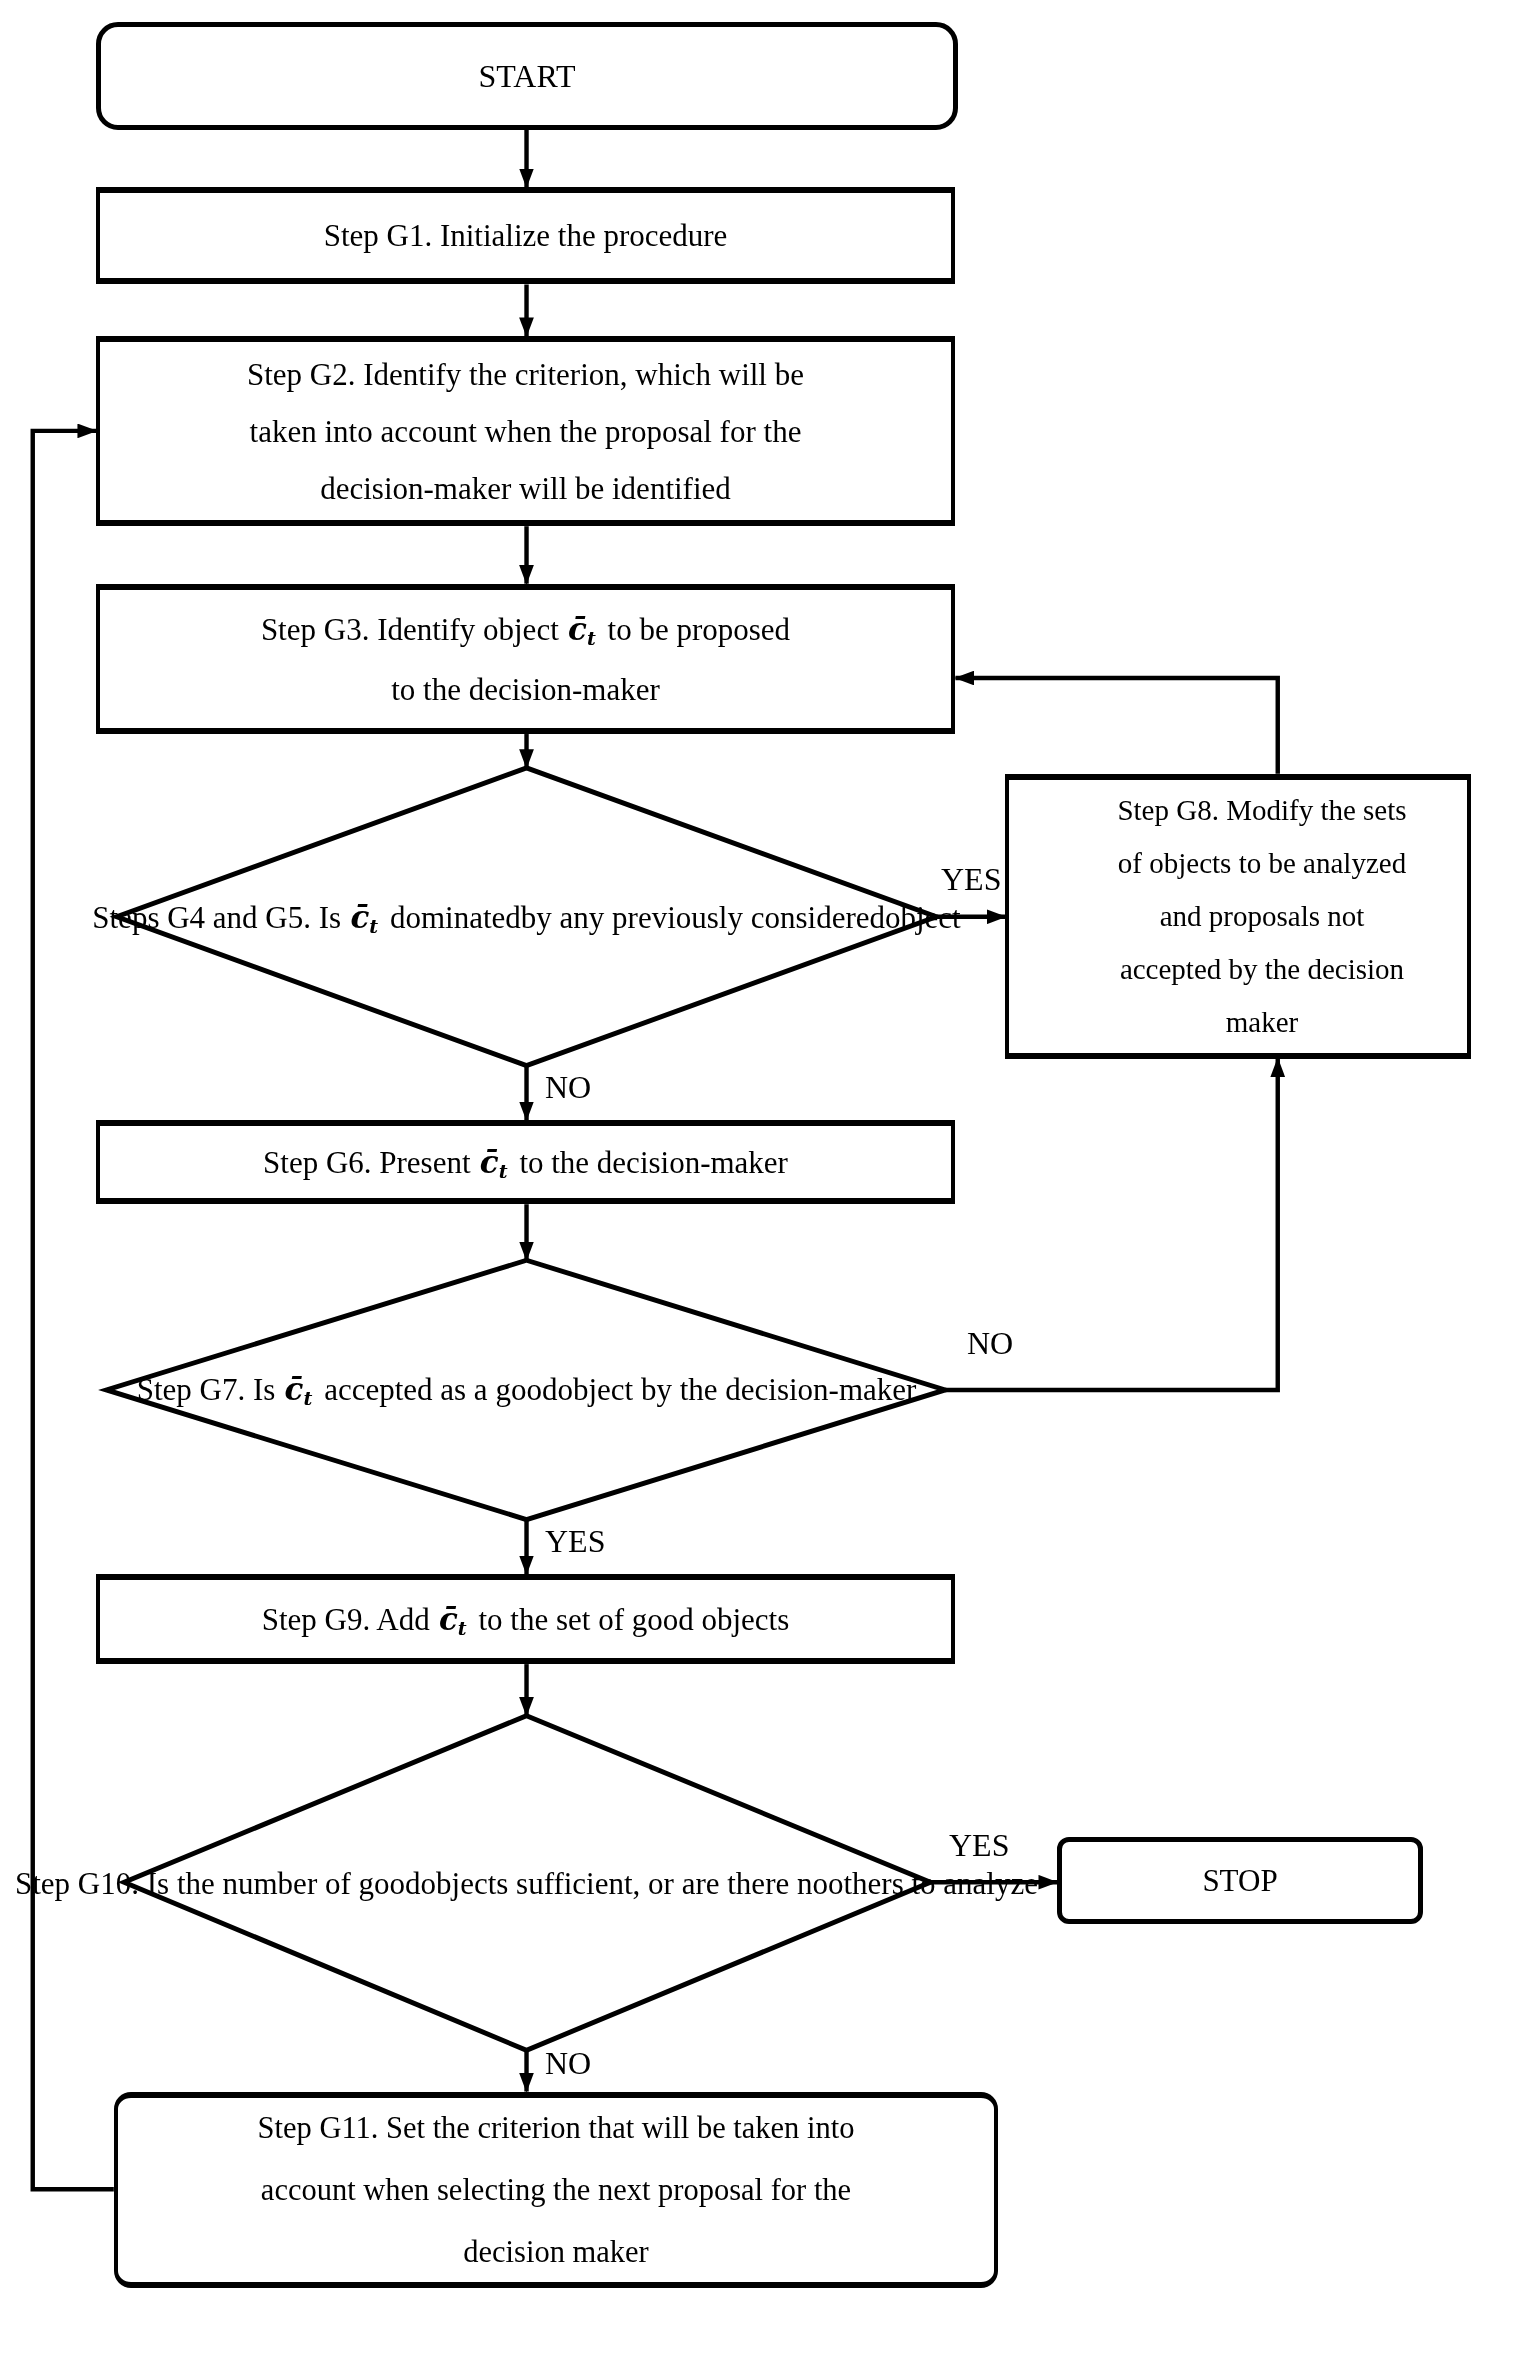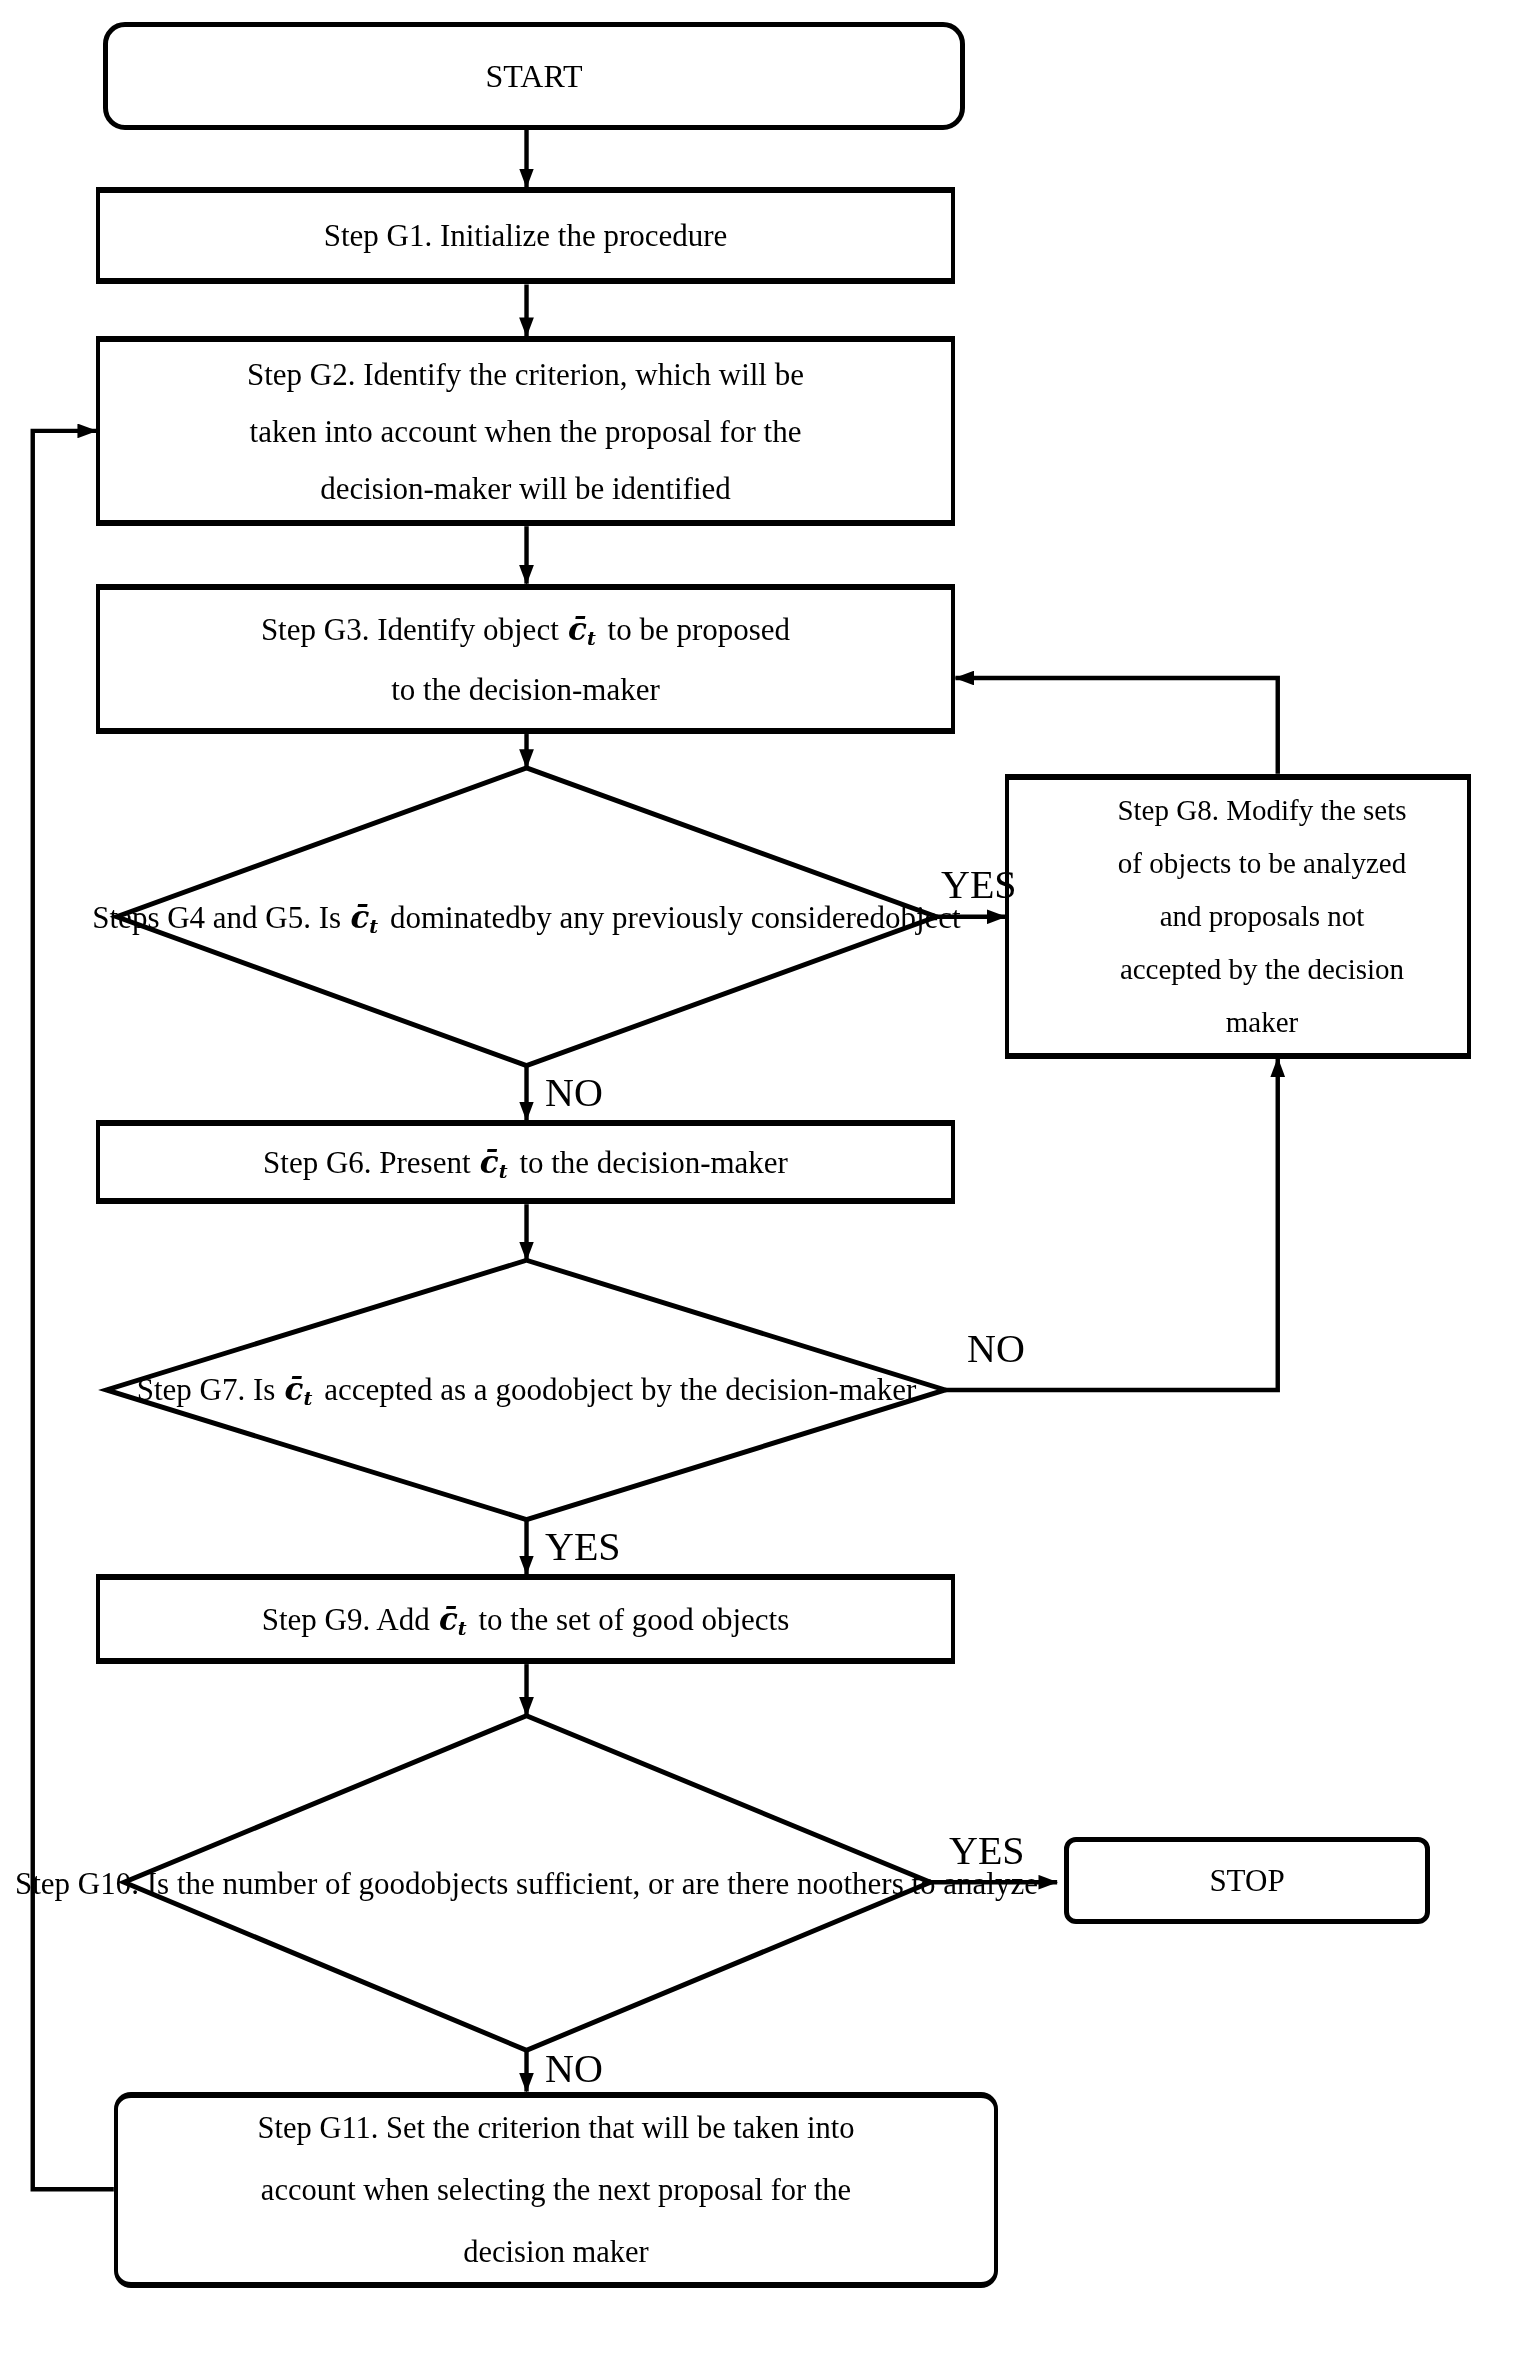--- a/index.html
+++ b/index.html
@@ -19,21 +19,21 @@
     border-color: #000000;
     border-style: solid;
     display: flex;
     flex-direction: column;
     align-items: center;
     justify-content: center;
     text-align: center;
     z-index: 2;
   }
   .process  { border-width: 6.9px 4.4px; }
-  .terminal { border-width: 5.9px; border-radius: 22px; margin-left: 7px; }
+  .terminal { border-width: 5.9px; border-radius: 22px; }
   .dtext {
     position: absolute;
     display: flex;
     flex-direction: row;
     align-items: center;
     justify-content: center;
     text-align: center;
     z-index: 3;
   }
   .line { white-space: nowrap; }
@@ -55,21 +55,21 @@
   }
   .sym sub {
     font-size: 0.62em;
     font-style: italic;
     line-height: 0;
     vertical-align: -0.25em;
   }
   .post { margin-left: 0.28em; }
   .edge-label {
     position: absolute;
-    font-size: 40px;
+    font-size: 32px;
     z-index: 3;
     white-space: nowrap;
   }
 </style>
 </head>
 <body>
 
 <div id="canvas">
 
   <svg id="wires" width="1536" height="2377" viewBox="0 0 3125 4838">

